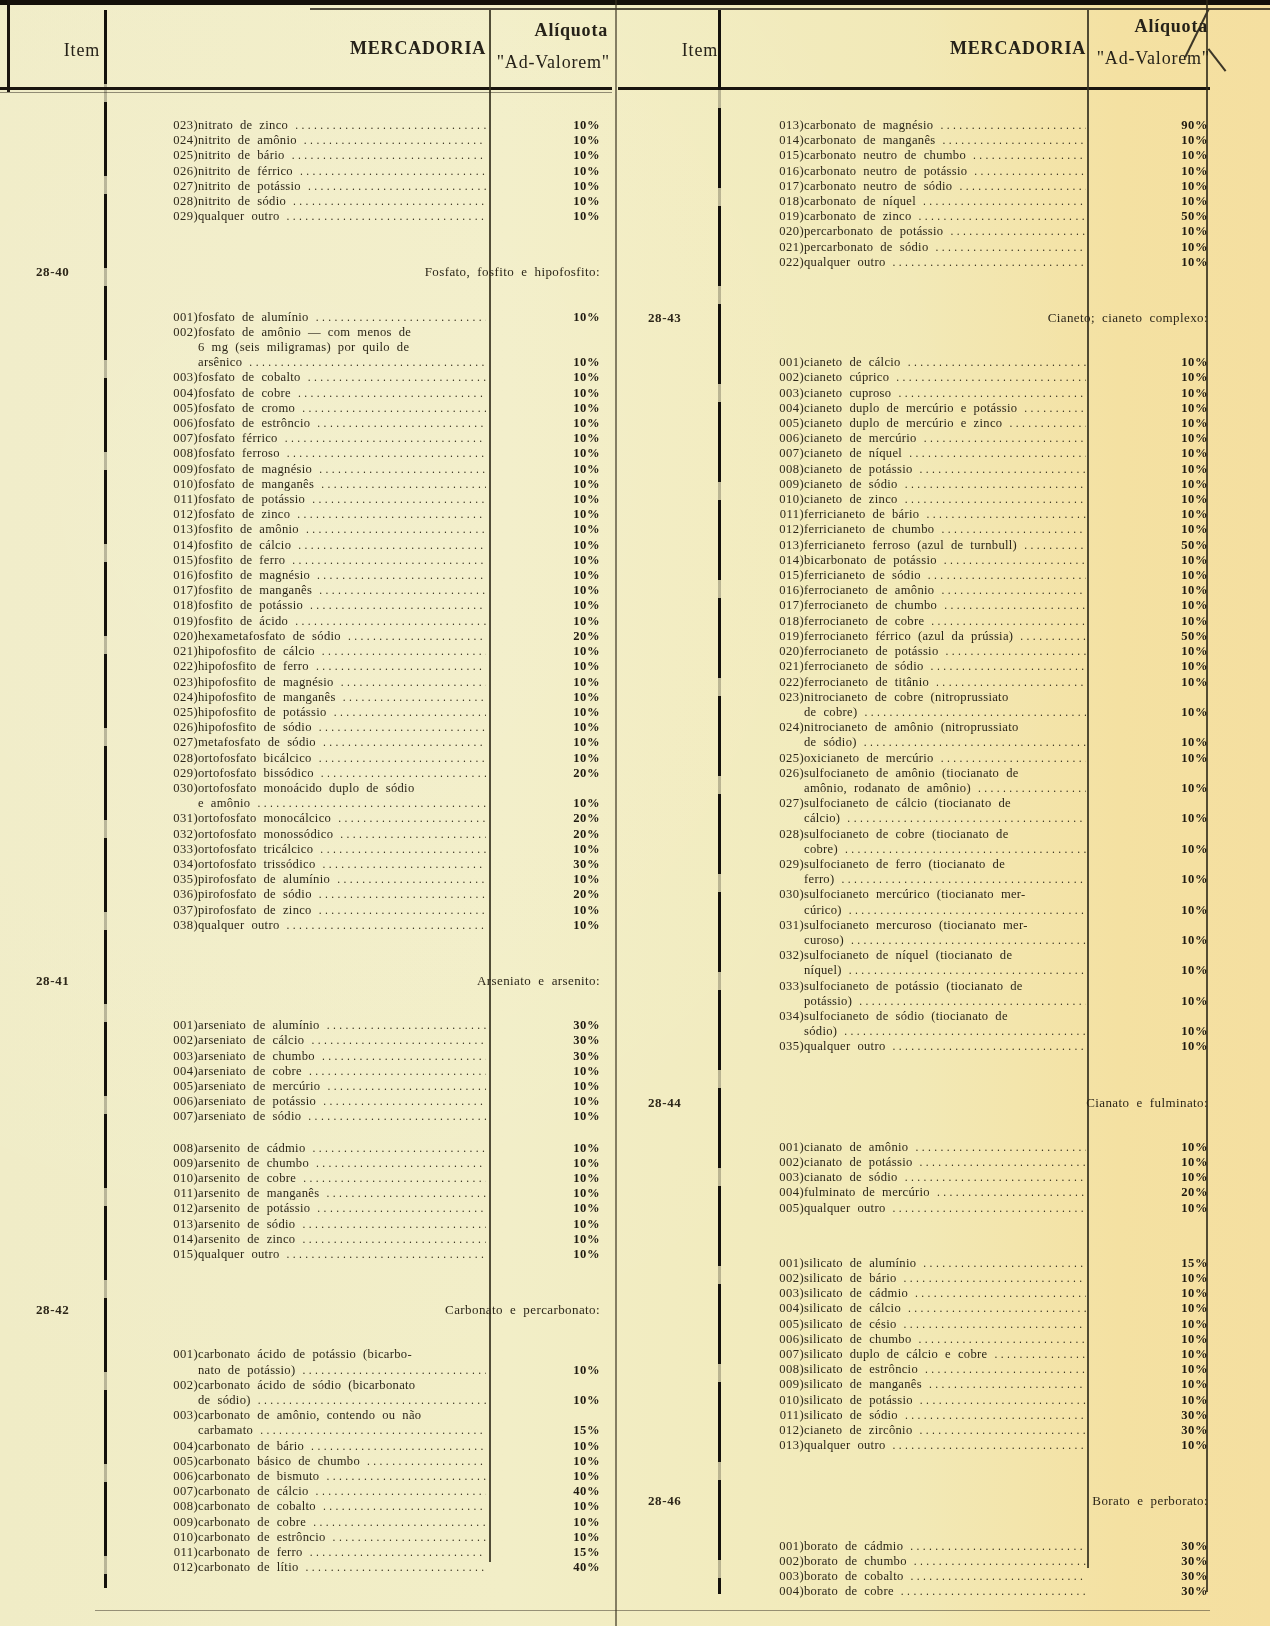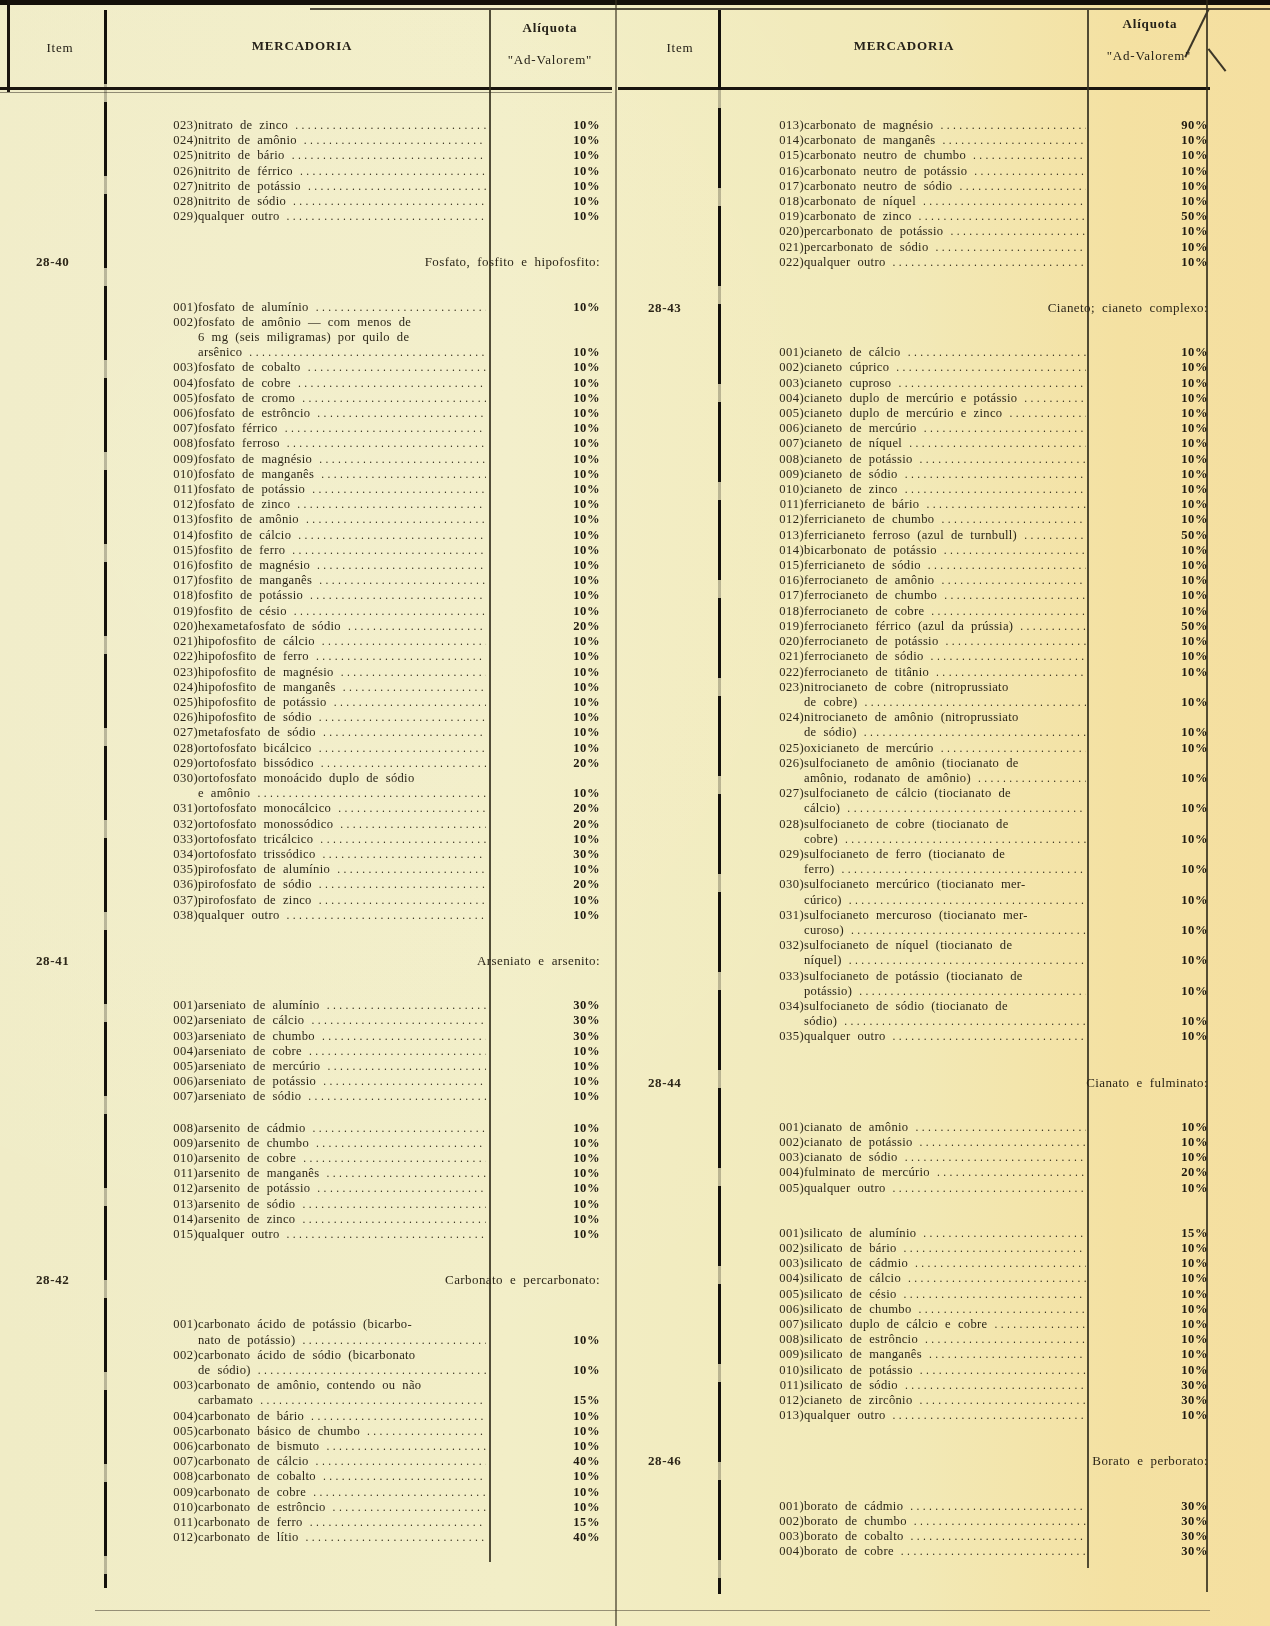--- a/index.html
+++ b/index.html
@@ -24,34 +24,34 @@
       background:repeating-linear-gradient(180deg,#14110c 0 74px,rgba(20,17,12,.25) 74px 92px);}
   .v2{left:489px;top:10px;width:2px;height:1552px;background:#35301f;opacity:.85;}
   .vc{left:615px;top:0;width:2px;height:1626px;background:#3a3322;opacity:.6;}
   .v3{left:718px;top:10px;width:3px;height:1584px;
       background:repeating-linear-gradient(180deg,#14110c 0 80px,rgba(20,17,12,.25) 80px 98px);}
   .v4{left:1087px;top:10px;width:2px;height:1558px;background:#35301f;opacity:.85;}
   .v-right{left:1206px;top:0;width:2px;height:1592px;background:#2c2718;opacity:.8;}
   .pen1{left:1196px;top:6px;width:2px;height:54px;transform:rotate(26deg);background:#3c3627;}
   .pen2{left:1216px;top:46px;width:2px;height:28px;transform:rotate(-38deg);background:#3c3627;}
   
-  .thead span{position:absolute;font-size:13px;letter-spacing:.8px;color:#262219;}
+  .thead span{position:absolute;font-size:18px;letter-spacing:.8px;color:#262219;text-align:right;}
   .h-item-l{left:20px;top:40px;width:80px;text-align:center;}
   .h-merc-l{left:118px;top:38px;width:368px;text-align:center;letter-spacing:1.8px;font-weight:bold;}
   .h-aliq1-l{left:492px;top:20px;width:116px;text-align:center;font-weight:bold;}
   .h-aliq2-l{left:490px;top:52px;width:120px;text-align:center;}
   .h-item-r{left:642px;top:40px;width:76px;text-align:center;}
   .h-merc-r{left:722px;top:38px;width:364px;text-align:center;letter-spacing:1.8px;font-weight:bold;}
   .h-aliq1-r{left:1092px;top:16px;width:116px;text-align:center;font-weight:bold;}
   .h-aliq2-r{left:1088px;top:48px;width:122px;text-align:center;}
   
   .col{position:absolute;top:118px;font-size:12.6px;line-height:15.2px;word-spacing:3.5px;text-align:right;}
   .tbl-left{left:0;width:600px;}
   .tbl-right{left:640px;width:568px;}
-  .section + .section{margin-top:30px;}
+  .section + .section{margin-top:40px;}
   .sec-head{position:relative;margin:0 0 30px 0;font-size:13px;}
   .tbl-left  .sec-head{padding-left:118px;}
   .tbl-right .sec-head{padding-left:90px;}
   .sec-code{position:absolute;font-weight:bold;letter-spacing:.6px;}
   .tbl-left  .sec-code{left:36px;}
   .tbl-right .sec-code{left:8px;}
   .sec-title{letter-spacing:.4px;}
   .item-row{display:flex;align-items:flex-end;}
   .item-row.gap{margin-top:16px;}
   .tbl-left  .item-row{padding-left:146px;}
@@ -359,21 +359,21 @@
               <span class="txt">fosfito de potássio</span>
               <span class="dotfill">..............................................................................................................</span>
             </div>
           </div>
           <span class="rate">10%</span>
         </div>
         <div class="item-row">
           <span class="code">019)</span>
           <div class="nm">
             <div class="ln">
-              <span class="txt">fosfito de césio</span>
+              <span class="txt">fosfito de ácido</span>
               <span class="dotfill">..............................................................................................................</span>
             </div>
           </div>
           <span class="rate">10%</span>
         </div>
         <div class="item-row">
           <span class="code">020)</span>
           <div class="nm">
             <div class="ln">
               <span class="txt">hexametafosfato de sódio</span>

